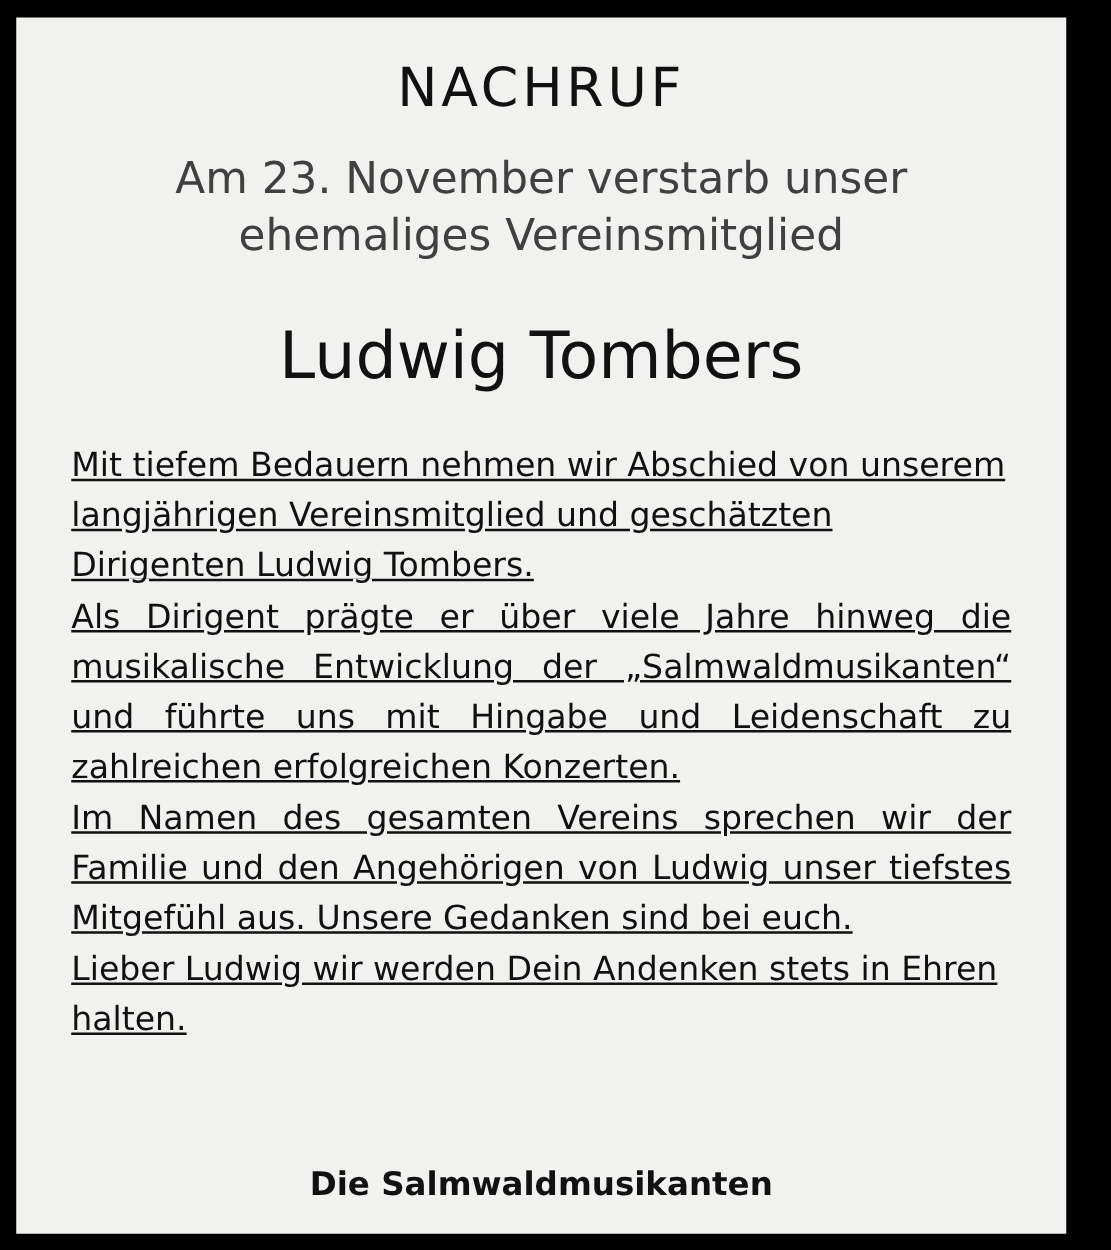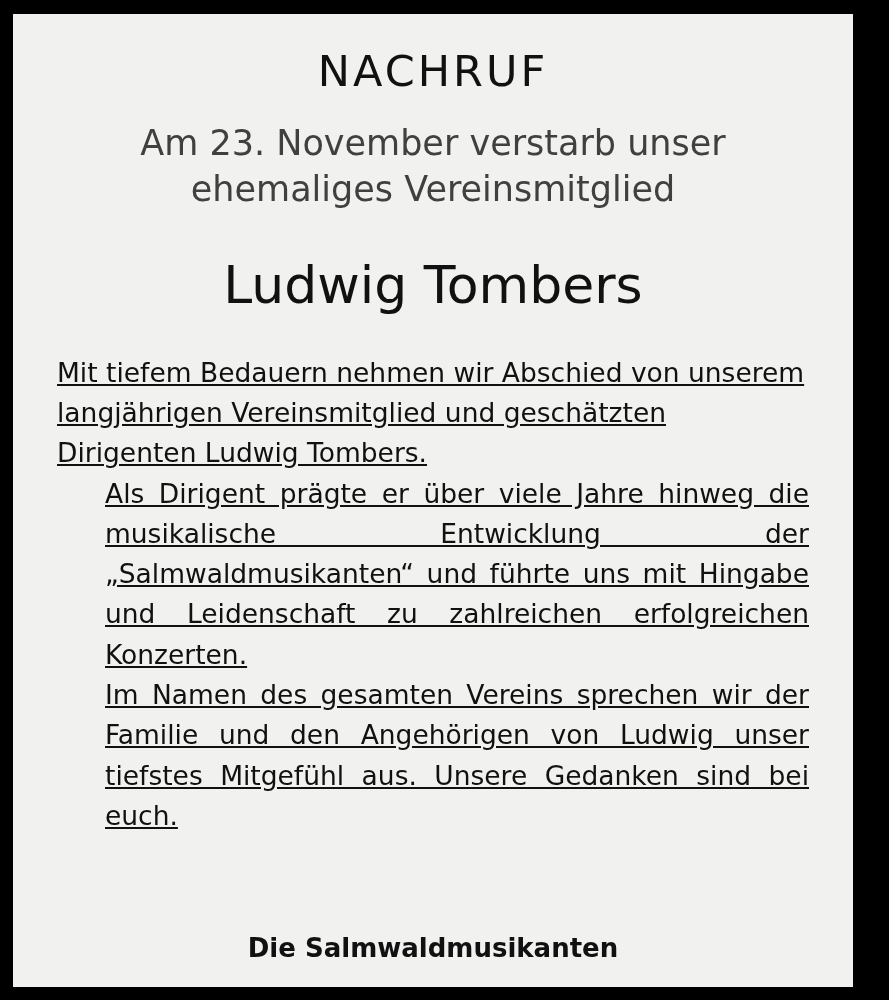--- a/index.html
+++ b/index.html
@@ -60,21 +60,20 @@
     color: #111111;
     margin: 0;
     text-decoration: underline;
   }
   .body-block.justify {
     text-align: justify;
     text-justify: inter-word;
   }
   .body-block + .body-block {
     margin-top: 0;
-    margin-left: 48px;
   }
   .gap-large {
     margin-top: 26px;
   }
   .gap-xlarge {
     margin-top: 40px;
   }
   .signature {
     text-align: center;
     font-size: 26px;
@@ -96,17 +95,18 @@
     <div class="intro">Am 23. November verstarb unser ehemaliges Vereinsmitglied</div>
 
     <div class="deceased-name">Ludwig Tombers</div>
 
     <div class="body-block">Mit tiefem Bedauern nehmen wir Abschied von unserem langjährigen Vereinsmitglied und geschätzten Dirigenten Ludwig Tombers.</div>
 
     <div class="body-block justify">Als Dirigent prägte er über viele Jahre hinweg die musikalische Entwicklung der „Salmwaldmusikanten“ und führte uns mit Hingabe und Leidenschaft zu zahlreichen erfolgreichen Konzerten.</div>
 
     <div class="body-block justify gap-large">Im Namen des gesamten Vereins sprechen wir der Familie und den Angehörigen von Ludwig unser tiefstes Mitgefühl aus. Unsere Gedanken sind bei euch.</div>
 
+    <div class="body-block gap-xlarge">Lieber Ludwig wir werden Dein Andenken stets in Ehren halten.</div>
 
     <div class="signature">Die Salmwaldmusikanten</div>
 
   </div>
 </div>
 
 </body></html>

